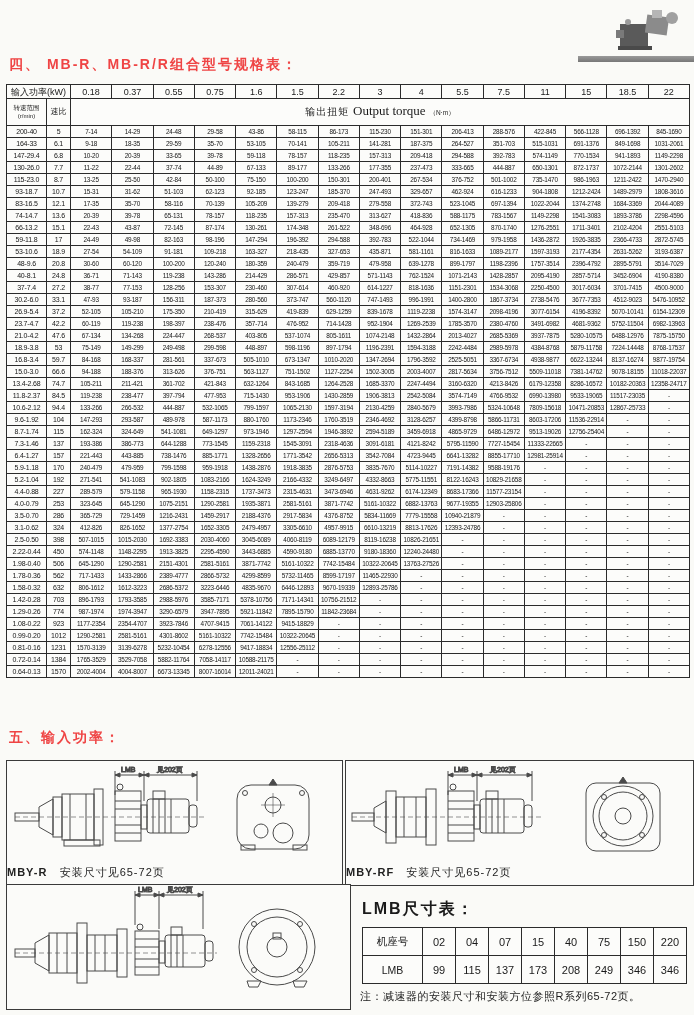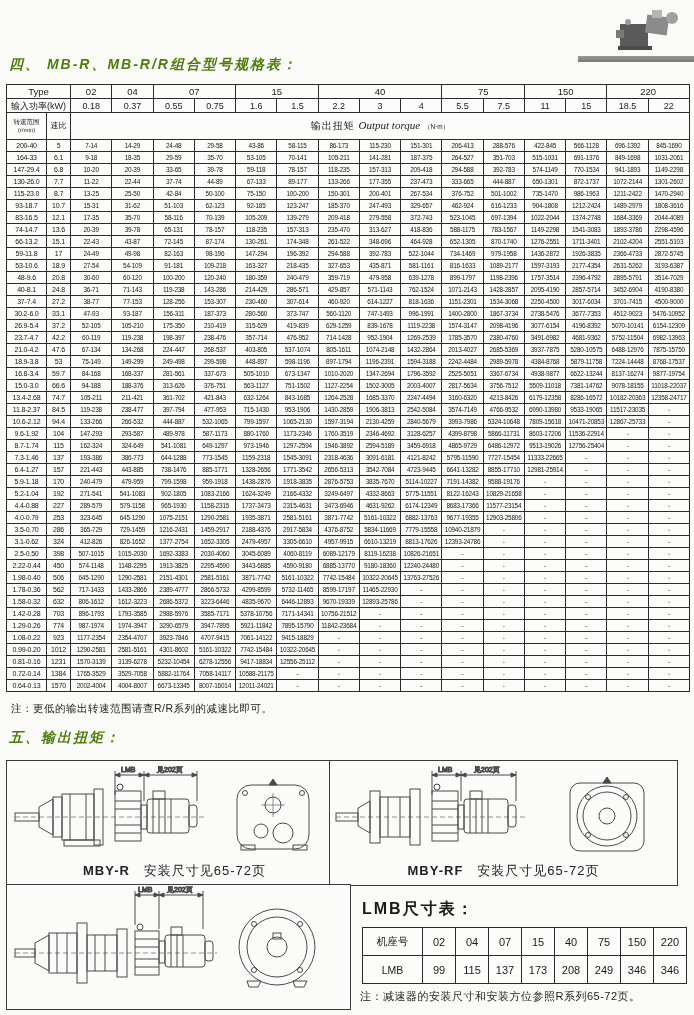--- a/index.html
+++ b/index.html
@@ -3,50 +3,50 @@
 <meta charset="utf-8">
 <style>
   html,body{margin:0;padding:0;background:#e8e8e6;}
   .page{position:relative;width:694px;height:1015px;background:#fafaf7;overflow:hidden;
         font-family:"Liberation Sans","DejaVu Sans",sans-serif;color:#1a1a1a;}
   .abs{position:absolute;}
   
   #photo{left:606px;top:4px;width:86px;height:52px;}
   #photo-bar{left:578px;top:56px;width:116px;height:6px;background:linear-gradient(#9a9a9a,#777);}
   
-  .sec-title{font-weight:bold;letter-spacing:2px;color:#4d7c0f;font-style:italic;}
+  .sec-title{font-weight:bold;letter-spacing:2px;color:#ef4444;}
   #sec4{left:9px;top:56px;font-size:14px;}
   #sec5{left:9px;top:729px;font-size:14px;}
   
   #spec-table{position:absolute;left:6px;top:84px;width:684px;border-collapse:collapse;table-layout:fixed;background:#fcfcfa;}
   #spec-table th,#spec-table td{border:1px solid #2b2b2b;padding:0;text-align:center;vertical-align:middle;
       white-space:nowrap;overflow:hidden;}
   #spec-table th{font-size:9px;font-weight:normal;height:13px;line-height:12px;}
   #spec-table .rA th{font-size:9.5px;}
   #spec-table .rC th{height:26px;text-align:center;}
   #spec-table .speedTh{font-size:6.5px;line-height:8px;}
   #spec-table .speedTh .unit{font-size:6px;}
   #spec-table .ratioTh{font-size:8px;}
   #spec-table .torqueTh{font-size:10px;letter-spacing:1px;}
-  #spec-table .torqueTh .en{font-family:"Liberation Serif","DejaVu Serif",serif;font-size:11px;letter-spacing:0;font-style:italic;}
+  #spec-table .torqueTh .en{font-family:"Liberation Serif","DejaVu Serif",serif;font-size:13px;letter-spacing:0;}
   #spec-table .torqueTh .unit{font-size:6.5px;letter-spacing:0;}
   #spec-table td{font-size:6.4px;letter-spacing:-0.2px;height:11px;line-height:11px;color:#151515;}
   #spec-table td.speedTd{font-size:7px;}
   #spec-table td.ratioTd{font-size:7px;}
   
   .note{font-size:10.5px;color:#1c1c1c;letter-spacing:0.5px;}
   #note1{left:11px;top:702px;}
   #note2{left:360px;top:989px;font-size:11px;text-align:right;}
   
   .panel{position:absolute;border:1px solid #3a3a3a;background:#fbfbf9;}
   #panel-tl{left:6px;top:760px;width:335px;height:124px;}
-  #panel-tr{left:329px;top:760px;width:347px;height:124px;}
+  #panel-tr{left:345px;top:760px;width:347px;height:124px;}
   #panel-bl{left:6px;top:884px;width:343px;height:124px;}
   .panel svg{position:absolute;left:0;top:0;}
-  .caption{position:absolute;width:100%;text-align:center;font-size:13px;letter-spacing:1px;color:#222;}
+  .caption{position:absolute;width:100%;font-size:11px;letter-spacing:1px;color:#222;}
   .caption .model{font-weight:bold;}
   
   #lmb-title{left:362px;top:899px;font-size:16px;font-weight:bold;letter-spacing:2px;}
   #lmb-table{position:absolute;left:362px;top:927px;width:325px;border-collapse:collapse;background:#fcfcfa;}
   #lmb-table th,#lmb-table td{border:1px solid #2b2b2b;text-align:center;font-weight:normal;
       font-size:11px;height:27px;padding:0;}
   #lmb-table .lbl{font-size:10.5px;text-align:center;}
   svg text{font-family:"Liberation Sans","DejaVu Sans",sans-serif;}
   .dim-text{font-size:7px;fill:#222;}
 </style>
@@ -84,31 +84,20 @@
         <col>
         <col>
         <col>
         <col>
         <col>
         <col>
         <col>
         <col>
       </colgroup>
       <tbody>
-        <tr class="rA">
-          <th colspan="2">Type</th>
-          <th colspan="1">02</th>
-          <th colspan="1">04</th>
-          <th colspan="2">07</th>
-          <th colspan="2">15</th>
-          <th colspan="3">40</th>
-          <th colspan="2">75</th>
-          <th colspan="2">150</th>
-          <th colspan="2">220</th>
-        </tr>
         <tr class="rB">
           <th colspan="2">输入功率(kW)</th>
           <th>0.18</th>
           <th>0.37</th>
           <th>0.55</th>
           <th>0.75</th>
           <th>1.6</th>
           <th>1.5</th>
           <th>2.2</th>
           <th>3</th>
@@ -995,23 +984,22 @@
           <td>-</td>
           <td>-</td>
           <td>-</td>
           <td>-</td>
           <td>-</td>
           <td>-</td>
         </tr>
       </tbody>
     </table>
 
-  <div class="abs note" id="note1">注：更低的输出转速范围请查R/R系列的减速比即可。</div>
-
-  <div class="abs sec-title" id="sec5">五、输出扭矩：</div>
+
+  <div class="abs sec-title" id="sec5">五、输入功率：</div>
 
   <div class="panel" id="panel-tl">
     <svg width="333" height="100" viewBox="0 0 333 100" fill="none" stroke="#4a4a4a" stroke-width="1">
 
       <line x1="108" y1="14" x2="137" y2="14"></line>
         <line x1="137" y1="14" x2="190" y2="14"></line>
       <line x1="108" y1="10" x2="108" y2="34"></line>
         <line x1="137" y1="10" x2="137" y2="40"></line>
         <line x1="190" y1="10" x2="190" y2="40"></line>
       <path d="M108 14 l5 -2 v4 z M137 14 l-5 -2 v4 z" fill="#4a4a4a"></path>

